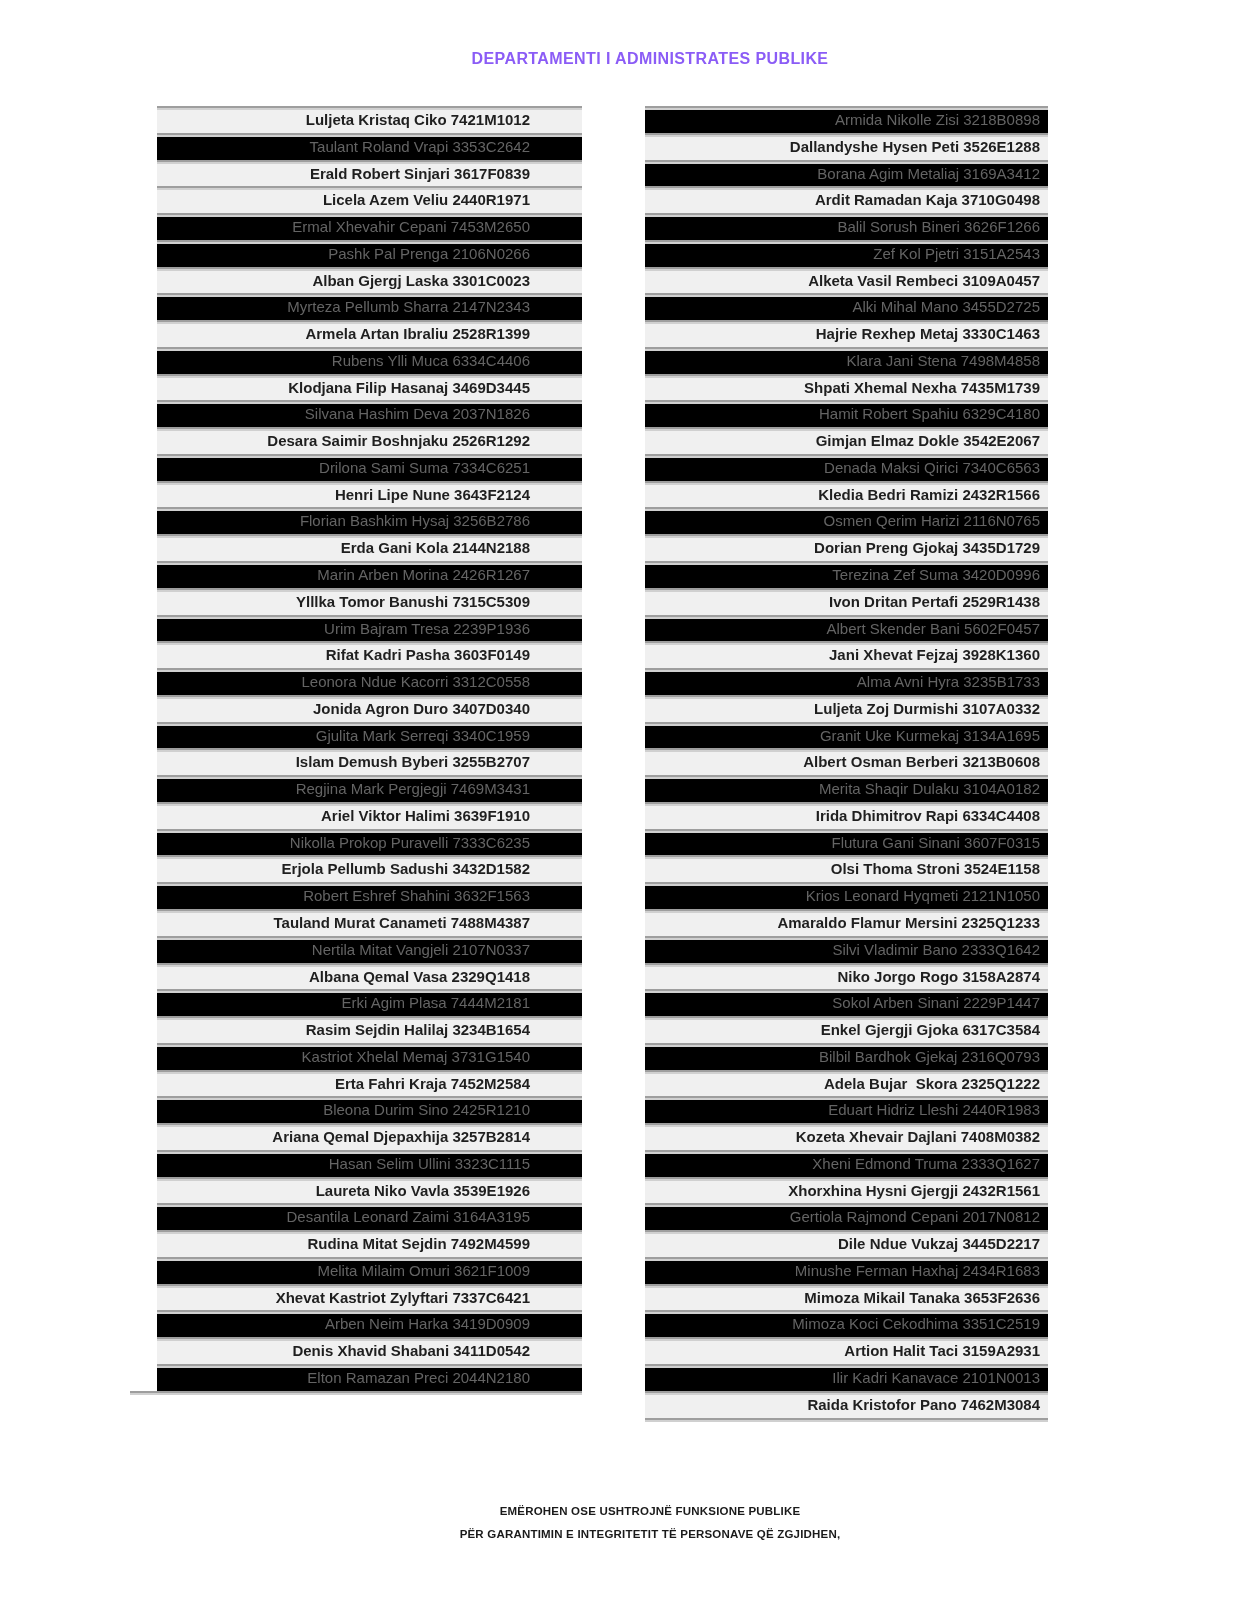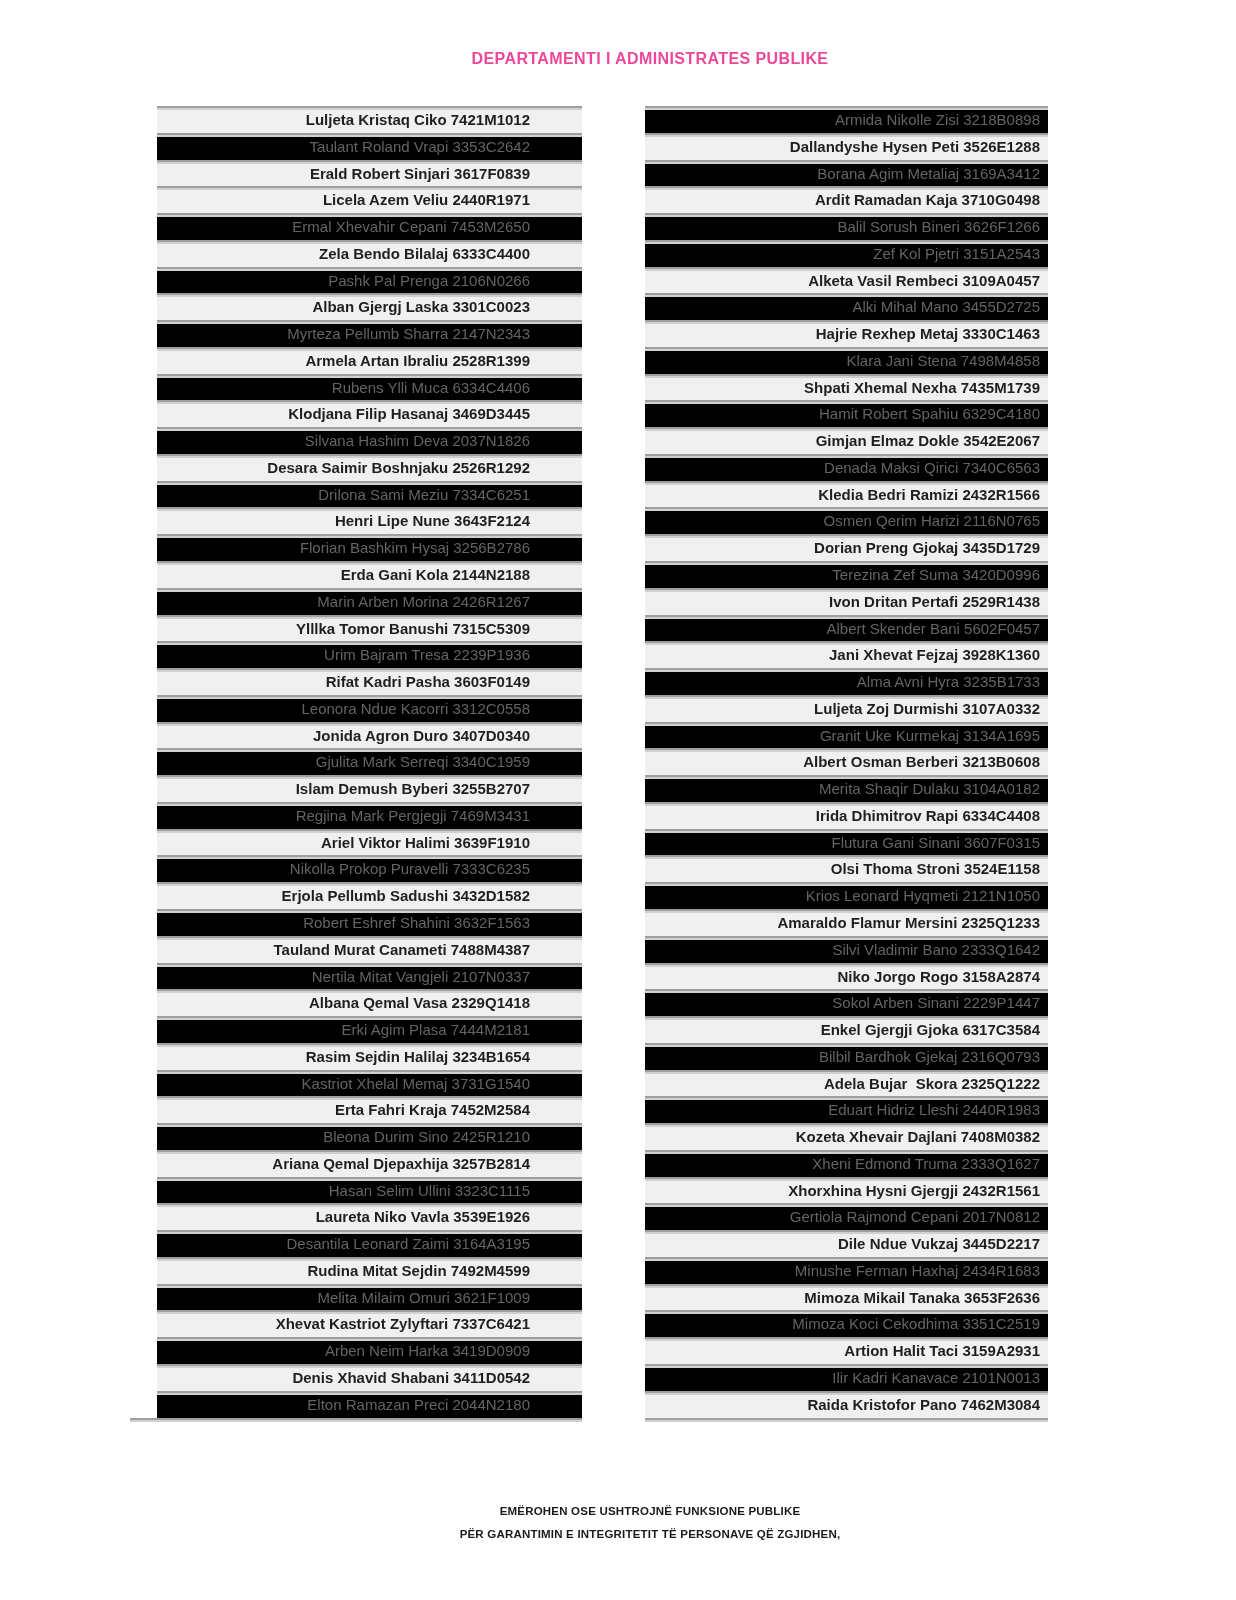--- a/index.html
+++ b/index.html
@@ -17,21 +17,21 @@
   }
   .page-title {
     position: absolute;
     top: 50px;
     left: 130px;
     width: 1040px;
     text-align: center;
     font-size: 16px;
     font-weight: 600;
     letter-spacing: 0.4px;
-    color: #ec4899;
+    color: #8b5cf6;
   }
   .names-col {
     position: absolute;
     top: 106px;
   }
   .names-col.left  { left: 130px; width: 452px; }
   .names-col.right { left: 645px; width: 403px; }
 
   .row {
     box-sizing: border-box;
@@ -82,30 +82,29 @@
 <body>
 
 <div class="page-title">DEPARTAMENTI I ADMINISTRATES PUBLIKE</div>
 
 <div class="names-col left">
     <div class="row banded"><span>Luljeta Kristaq Ciko 7421M1012</span></div>
     <div class="row plain"><span>Taulant Roland Vrapi 3353C2642</span></div>
     <div class="row banded"><span>Erald Robert Sinjari 3617F0839</span></div>
     <div class="row banded"><span>Licela Azem Veliu 2440R1971</span></div>
     <div class="row plain"><span>Ermal Xhevahir Cepani 7453M2650</span></div>
-    <div class="row banded"><span>Zela Bendo Bilalaj 6333C4400</span></div>
     <div class="row plain"><span>Pashk Pal Prenga 2106N0266</span></div>
     <div class="row banded"><span>Alban Gjergj Laska 3301C0023</span></div>
     <div class="row plain"><span>Myrteza Pellumb Sharra 2147N2343</span></div>
     <div class="row banded"><span>Armela Artan Ibraliu 2528R1399</span></div>
     <div class="row plain"><span>Rubens Ylli Muca 6334C4406</span></div>
     <div class="row banded"><span>Klodjana Filip Hasanaj 3469D3445</span></div>
     <div class="row plain"><span>Silvana Hashim Deva 2037N1826</span></div>
     <div class="row banded"><span>Desara Saimir Boshnjaku 2526R1292</span></div>
-    <div class="row plain"><span>Drilona Sami Meziu 7334C6251</span></div>
+    <div class="row plain"><span>Drilona Sami Suma 7334C6251</span></div>
     <div class="row banded"><span>Henri Lipe Nune 3643F2124</span></div>
     <div class="row plain"><span>Florian Bashkim Hysaj 3256B2786</span></div>
     <div class="row banded"><span>Erda Gani Kola 2144N2188</span></div>
     <div class="row plain"><span>Marin Arben Morina 2426R1267</span></div>
     <div class="row banded"><span>Ylllka Tomor Banushi 7315C5309</span></div>
     <div class="row plain"><span>Urim Bajram Tresa 2239P1936</span></div>
     <div class="row banded"><span>Rifat Kadri Pasha 3603F0149</span></div>
     <div class="row plain"><span>Leonora Ndue Kacorri 3312C0558</span></div>
     <div class="row banded"><span>Jonida Agron Duro 3407D0340</span></div>
     <div class="row plain"><span>Gjulita Mark Serreqi 3340C1959</span></div>

